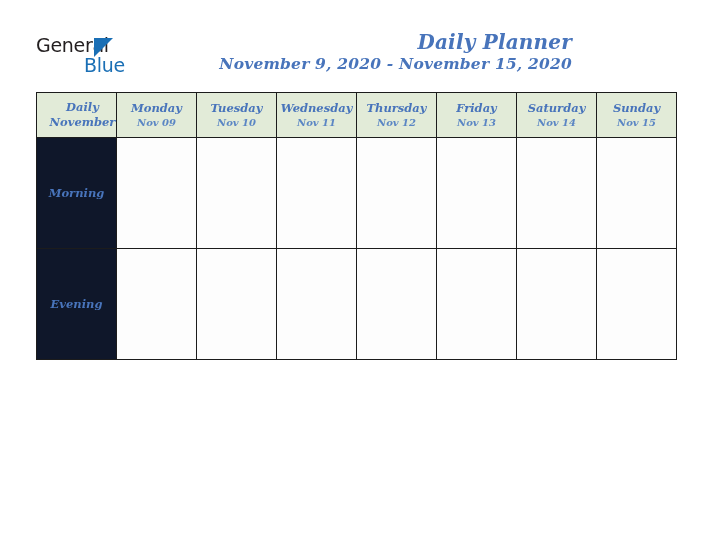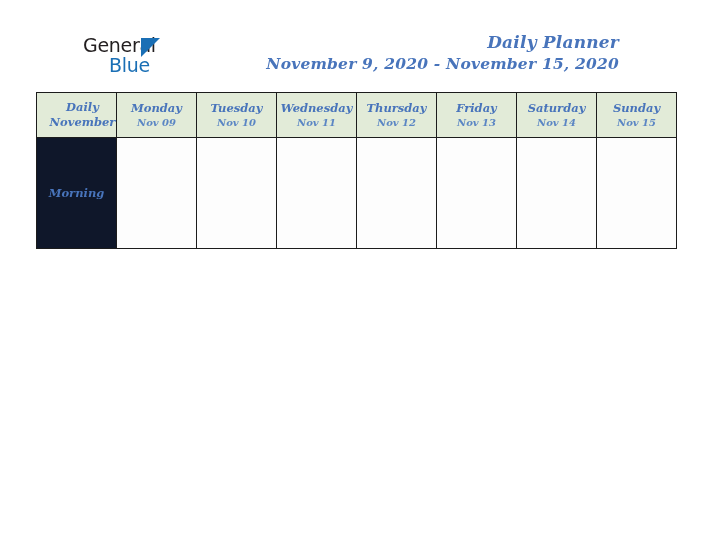--- a/index.html
+++ b/index.html
@@ -15,21 +15,20 @@
     overflow: hidden;
   }
 
   
   .header {
     position: absolute;
     left: 0;
     top: 0;
     width: 608px;
     height: 88px;
-    margin-left: 47px;
   }
 
   .logo {
     position: absolute;
     left: 36px;
     top: 36px;
     width: 180px;
     height: 44px;
   }
   .logo-general {
@@ -46,40 +45,40 @@
     position: absolute;
     left: 58px;
     top: 2px;
     width: 0;
     height: 0;
     border-top: 19px solid #1a6fb5;
     border-right: 19px solid transparent;
   }
   .logo-blue {
     position: absolute;
-    left: 26px;
+    left: 48px;
     top: 20px;
     font-family: "DejaVu Sans", sans-serif;
     font-size: 19px;
     letter-spacing: -0.3px;
     color: #1a6fb5;
     line-height: 19px;
   }
 
   .title-block {
     position: absolute;
     right: 36px;
     top: 32px;
     text-align: right;
   }
   .doc-title {
     font-family: "DejaVu Serif", serif;
     font-style: italic;
     font-weight: bold;
-    font-size: 17px;
+    font-size: 20px;
     color: #4874bb;
     line-height: 21px;
     letter-spacing: 0.2px;
   }
   .doc-subtitle {
     font-family: "DejaVu Serif", serif;
     font-style: italic;
     font-weight: bold;
     font-size: 15.5px;
     color: #4874bb;
@@ -225,14 +224,24 @@
       <td class="slot-cell"></td>
       <td class="slot-cell"></td>
       <td class="slot-cell"></td>
       <td class="slot-cell"></td>
       <td class="slot-cell"></td>
       <td class="slot-cell"></td>
       <td class="slot-cell"></td>
     </tr>
 
 
+    <tr>
+      <td class="slot-label">Evening</td>
+      <td class="slot-cell"></td>
+      <td class="slot-cell"></td>
+      <td class="slot-cell"></td>
+      <td class="slot-cell"></td>
+      <td class="slot-cell"></td>
+      <td class="slot-cell"></td>
+      <td class="slot-cell"></td>
+    </tr>
   </tbody>
 </table>
 
 </body></html>

